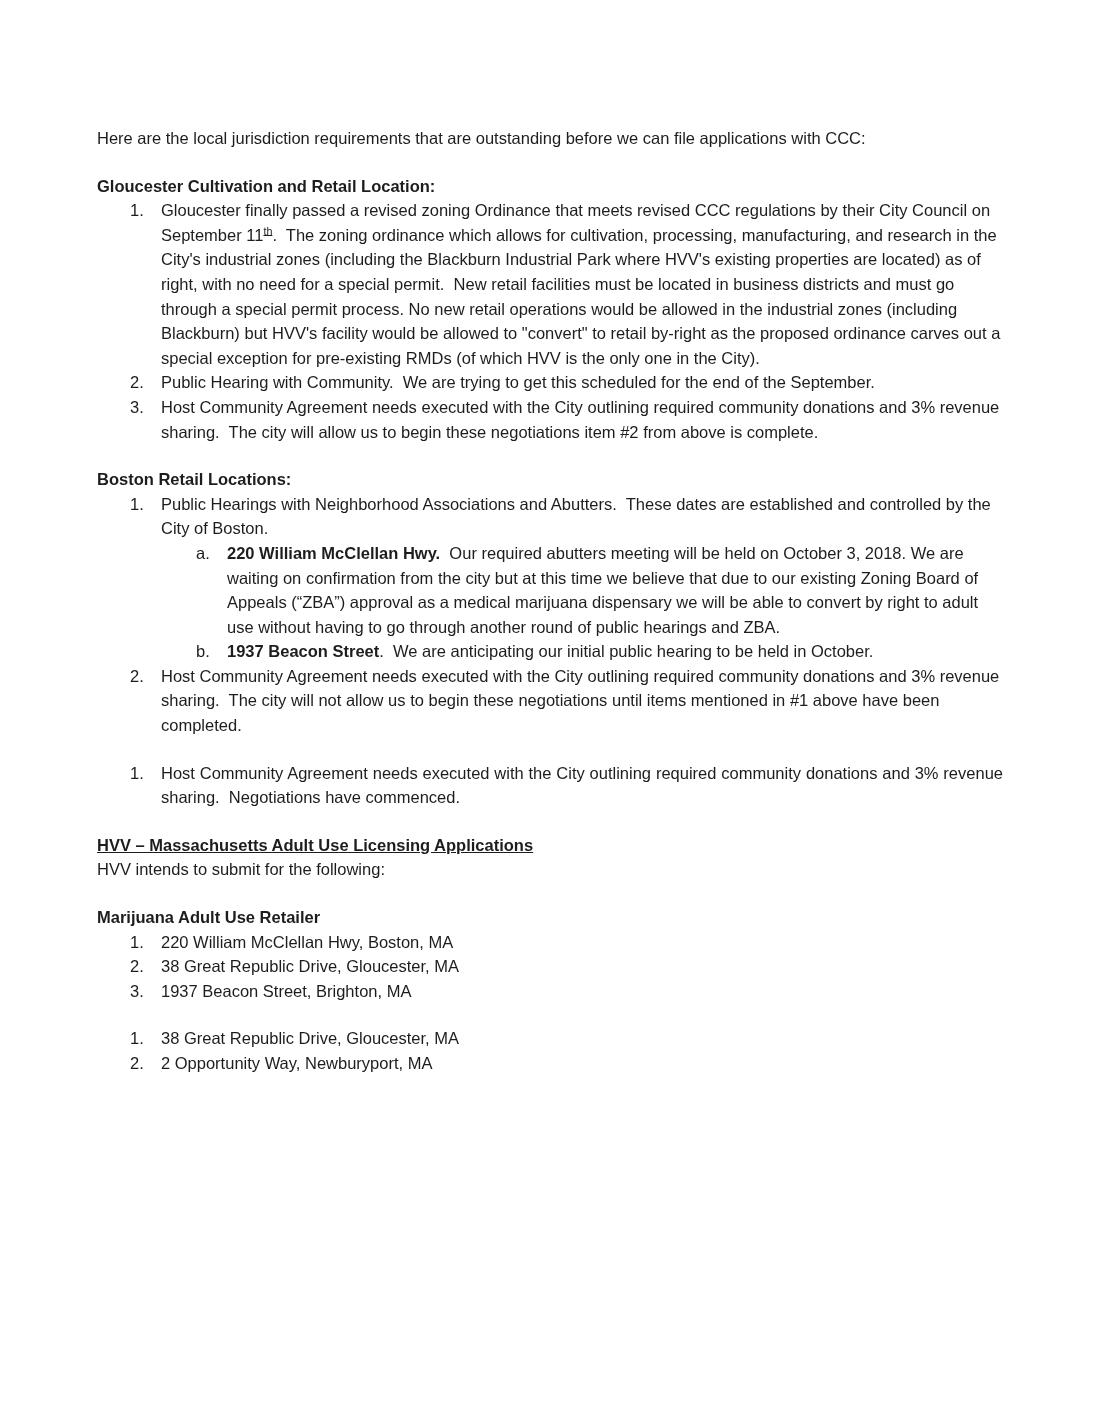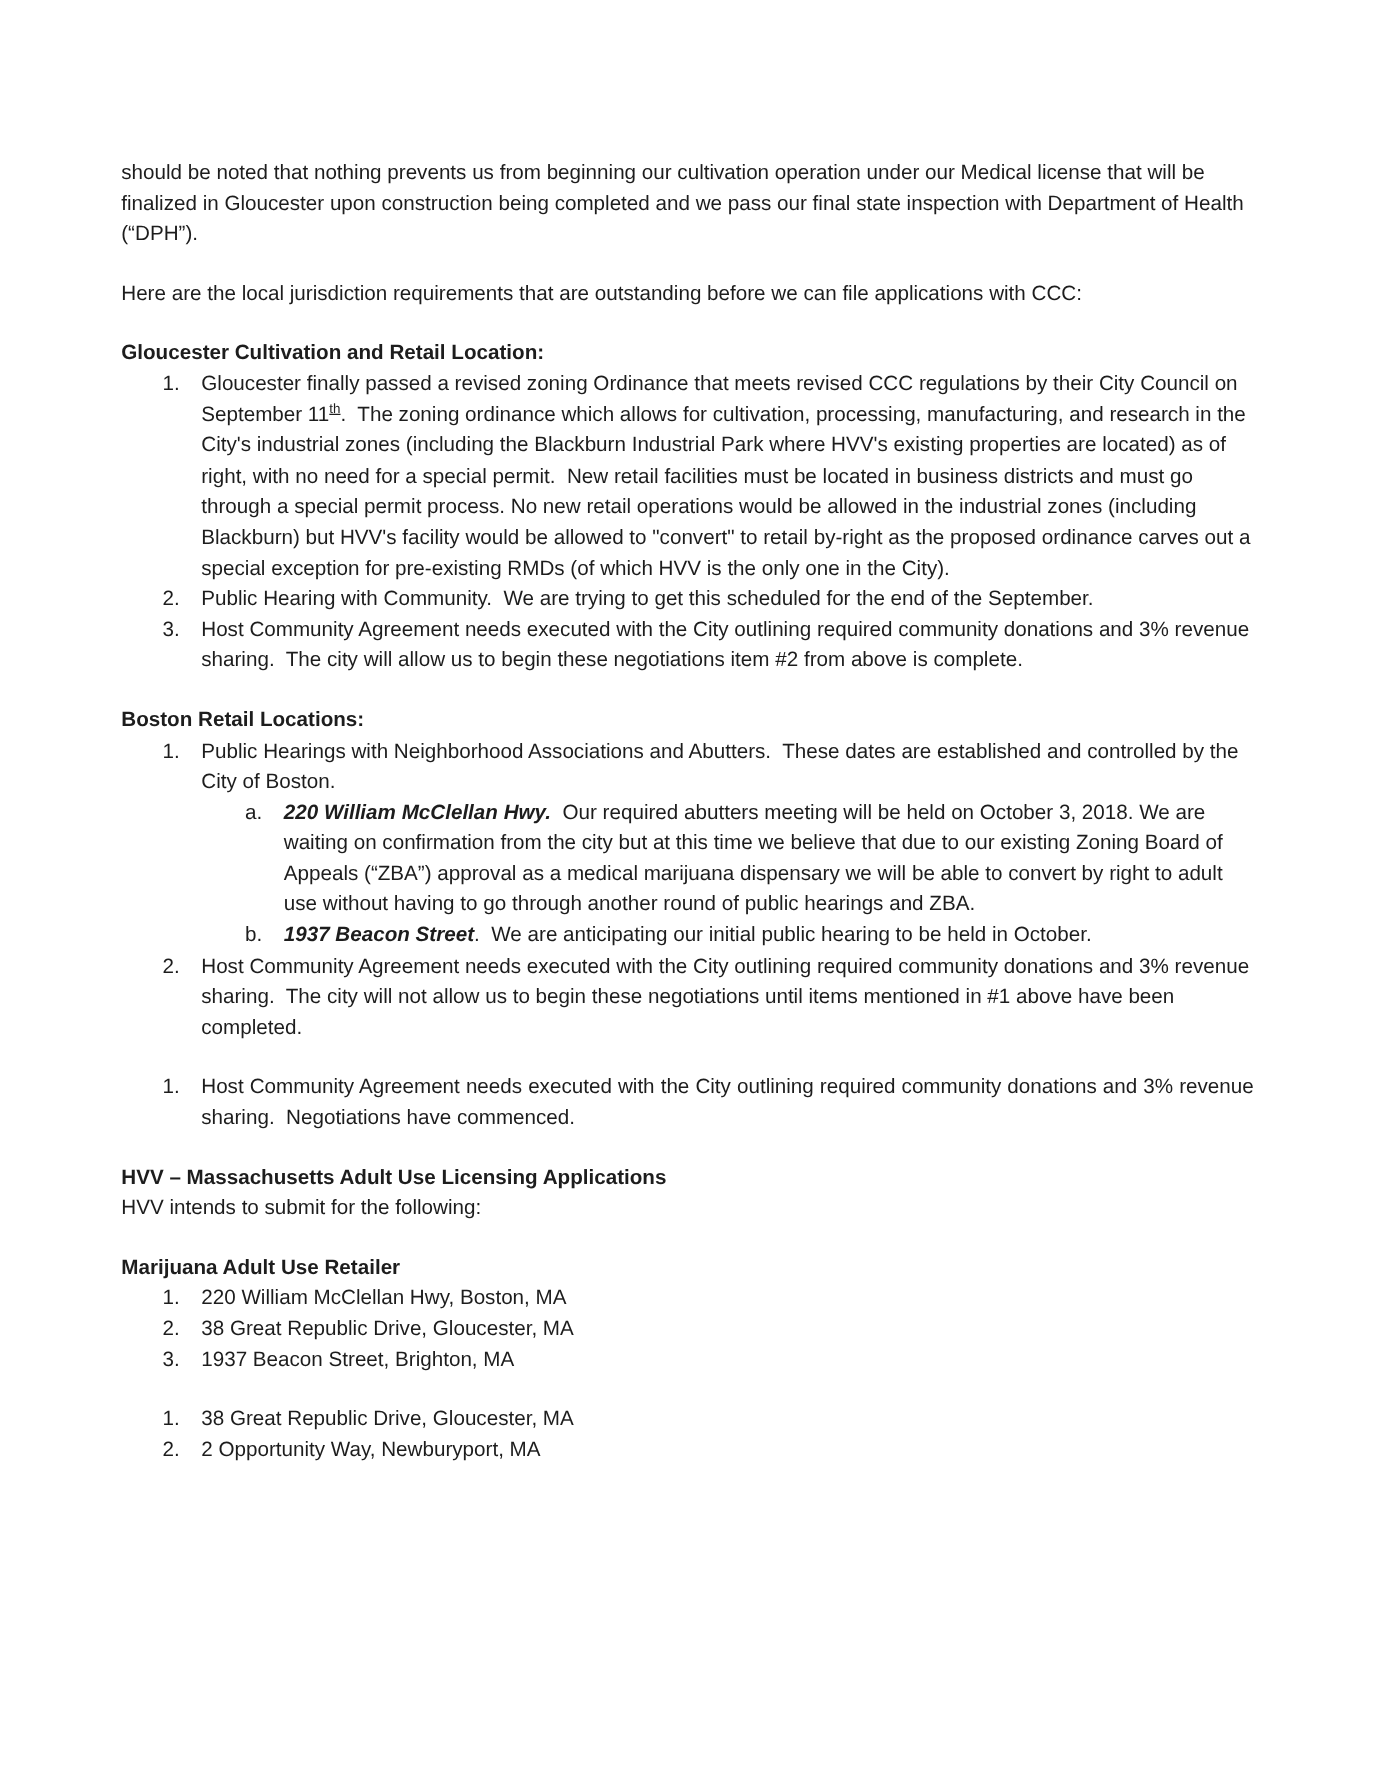--- a/index.html
+++ b/index.html
@@ -14,36 +14,35 @@
     line-height: 24.6px;
     color: #1d1d1d;
   }
   .content {
     padding: 126px 97px 0 97px;
   }
   p, .heading, .olist, .li { margin: 0; }
   .txt { white-space: pre-wrap; }
   .gap { margin-bottom: 23px; }
   .heading { font-weight: bold; }
-  .heading.underline { }
+  .heading.underline { text-decoration: underline; }
   .li { position: relative; padding-left: 64px; }
   .li > .marker { position: absolute; left: 33px; top: 0; }
   .li2 { position: relative; padding-left: 130px; }
   .li2 > .marker { position: absolute; left: 99px; top: 0; }
-  .bold { font-weight: bold; font-style: italic; }
+  .bold { font-weight: bold; }
   .justify { text-align: justify; }
   sup.sup { font-size: 0.65em; line-height: 0; vertical-align: super; text-decoration: underline; }
 </style>
 </head>
 <body>
 
 <div class="sheet">
   <div class="content">
 
-    <p class="txt gap">should be noted that nothing prevents us from beginning our cultivation operation under our Medical license that will be finalized in Gloucester upon construction being completed and we pass our final state inspection with Department of Health (“DPH”).</p>
 
     <p class="txt gap">Here are the local jurisdiction requirements that are outstanding before we can file applications with CCC:</p>
 
     <div class="heading">Gloucester Cultivation and Retail Location:</div>
     <div class="olist gap">
       <div class="li">
         <span class="marker">1.</span>
         <span class="txt"><span>Gloucester finally passed a revised zoning Ordinance that meets revised CCC regulations by their City Council on September 11</span><sup class="sup">th</sup><span>.  The zoning ordinance which allows for cultivation, processing, manufacturing, and research in the City's industrial zones (including the Blackburn Industrial Park where HVV's existing properties are located) as of right, with no need for a special permit.  New retail facilities must be located in business districts and must go through a special permit process. No new retail operations would be allowed in the industrial zones (including Blackburn) but HVV's facility would be allowed to "convert" to retail by-right as the proposed ordinance carves out a special exception for pre-existing RMDs (of which HVV is the only one in the City).</span></span>
       </div>
       <div class="li">

